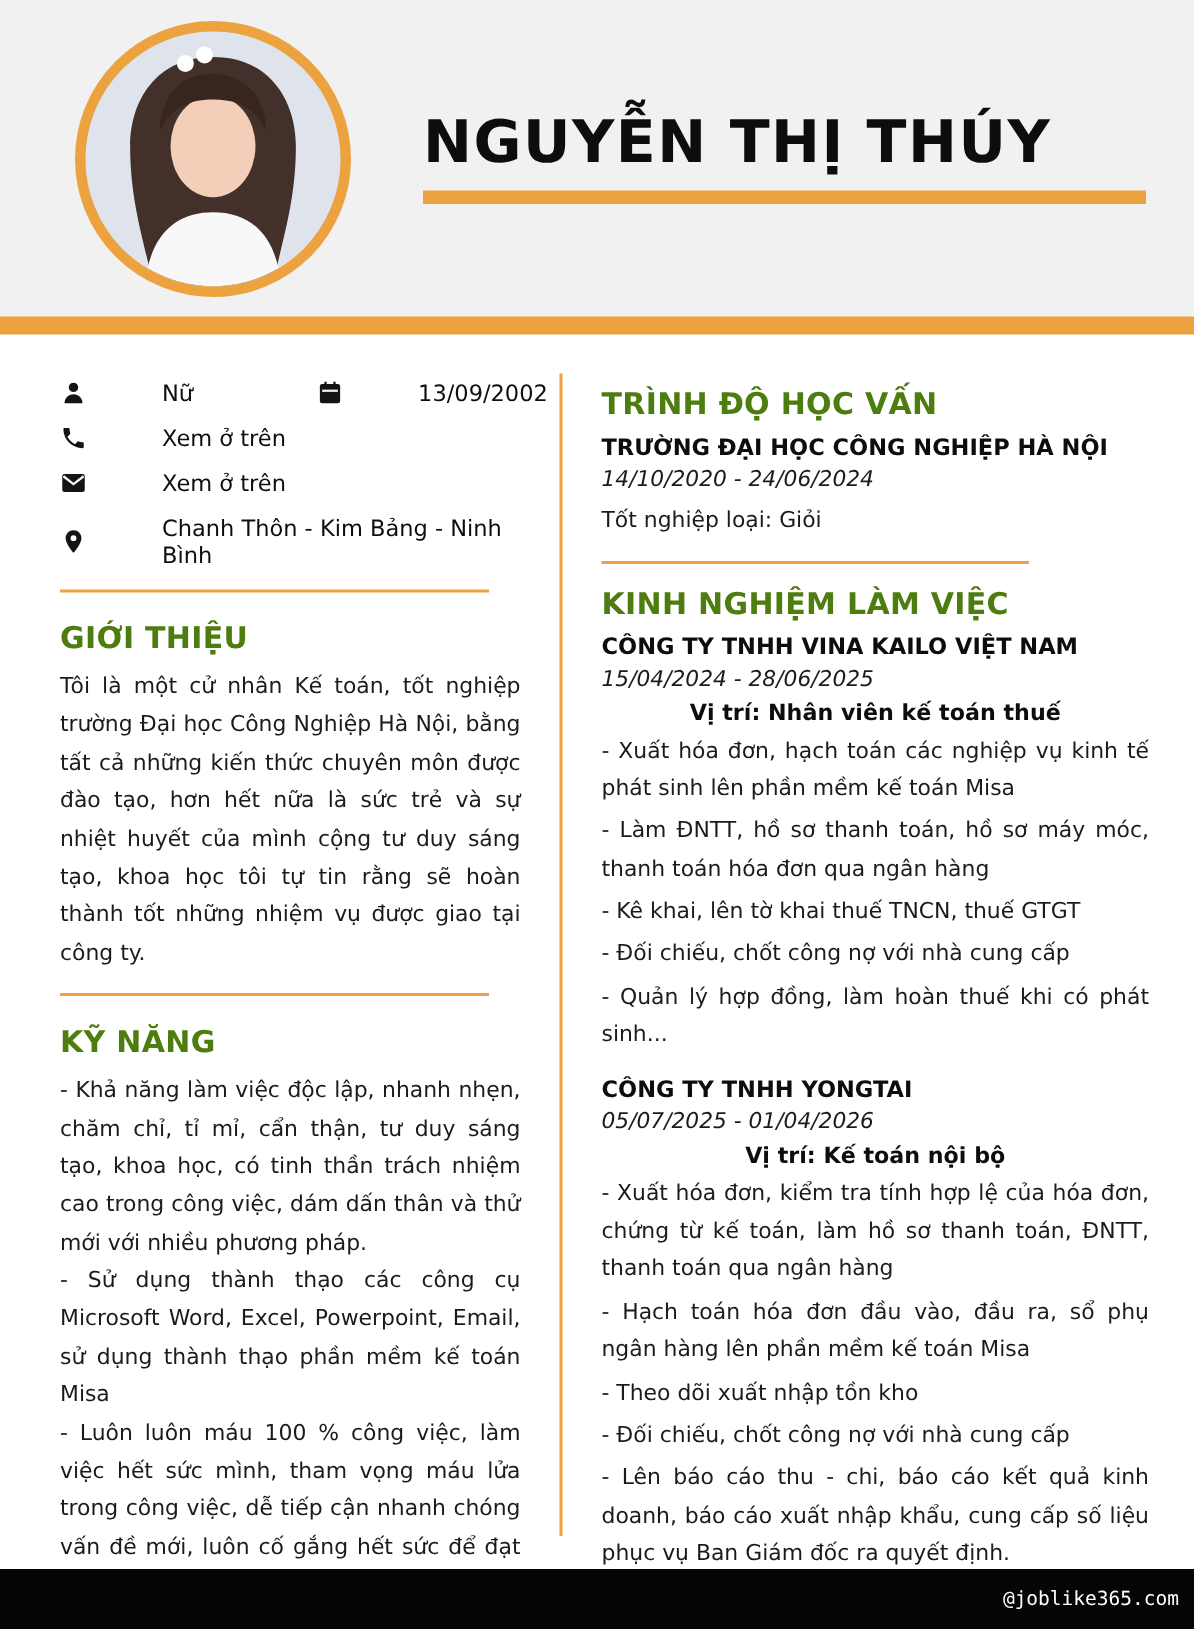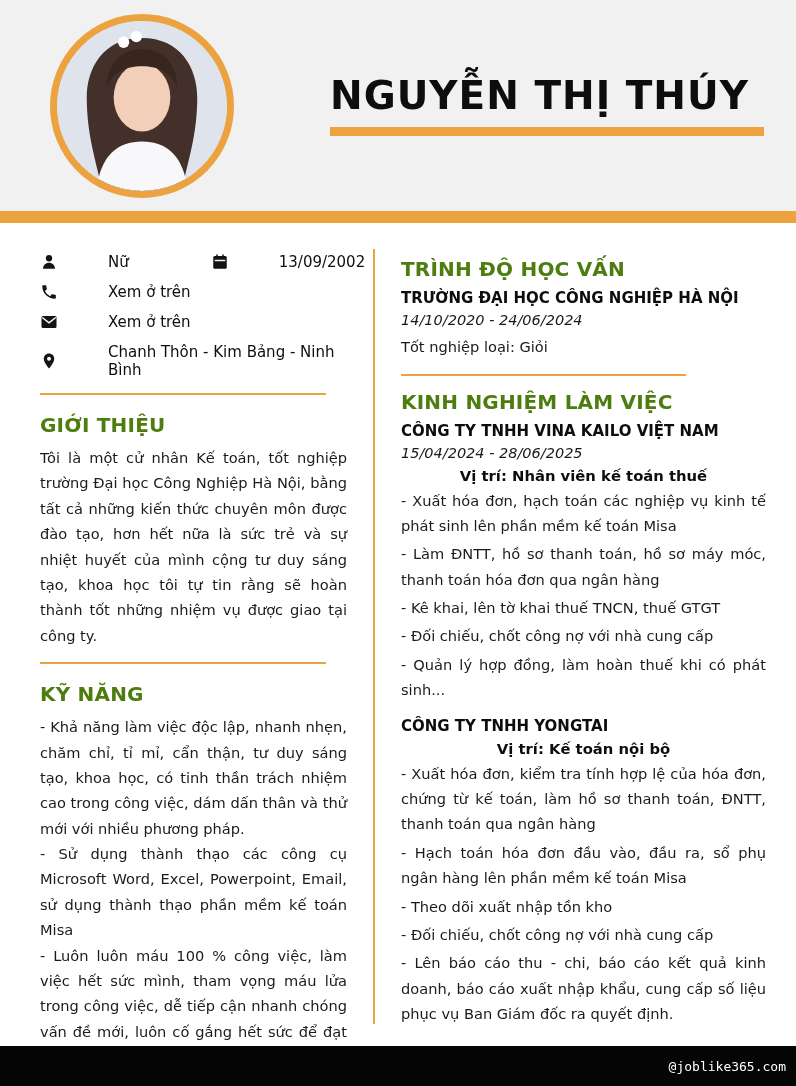--- a/index.html
+++ b/index.html
@@ -7,21 +7,21 @@
   body { font-family: "DejaVu Sans", "Liberation Sans", sans-serif; color: #141414; }
 
   .page {
     width: 796px; height: 1086px; margin: 0 auto;
     display: flex; flex-direction: column; overflow: hidden; background: #fff;
   }
 
   
   .header {
     height: 211px; background: #f1f1f1;
-    display: flex; align-items: center; padding-left: 50px; gap: 48px;
+    display: flex; align-items: center; padding-left: 50px;
   }
   .photo-ring {
     width: 184px; height: 184px; border-radius: 50%;
     border: 7px solid #eca33f; overflow: hidden; flex: 0 0 auto;
     background: #dde3ea;
   }
   .photo-ring svg { display: block; width: 100%; height: 100%; }
   .header-text { margin-left: 48px; flex: 1; padding-right: 32px; }
   .name {
     font-size: 39px; font-weight: bold; letter-spacing: 1px; color: #0d0d0d;
@@ -198,20 +198,21 @@
           <div class="position">Vị trí: Nhân viên kế toán thuế</div>
           <p class="duty">- Xuất hóa đơn, hạch toán các nghiệp vụ kinh tế phát sinh lên phần mềm kế toán Misa</p>
           <p class="duty">- Làm ĐNTT, hồ sơ thanh toán, hồ sơ máy móc, thanh toán hóa đơn qua ngân hàng</p>
           <p class="duty">- Kê khai, lên tờ khai thuế TNCN, thuế GTGT</p>
           <p class="duty">- Đối chiếu, chốt công nợ với nhà cung cấp</p>
           <p class="duty">- Quản lý hợp đồng, làm hoàn thuế khi có phát sinh...</p>
         </div>
 
         <div class="job">
           <div class="org-name">CÔNG TY TNHH YONGTAI</div>
+          <div class="period">05/07/2025 - 01/04/2026</div>
           <div class="position">Vị trí: Kế toán nội bộ</div>
           <p class="duty">- Xuất hóa đơn, kiểm tra tính hợp lệ của hóa đơn, chứng từ kế toán, làm hồ sơ thanh toán, ĐNTT, thanh toán qua ngân hàng</p>
           <p class="duty">- Hạch toán hóa đơn đầu vào, đầu ra, sổ phụ ngân hàng lên phần mềm kế toán Misa</p>
           <p class="duty">- Theo dõi xuất nhập tồn kho</p>
           <p class="duty">- Đối chiếu, chốt công nợ với nhà cung cấp</p>
           <p class="duty">- Lên báo cáo thu - chi, báo cáo kết quả kinh doanh, báo cáo xuất nhập khẩu, cung cấp số liệu phục vụ Ban Giám đốc ra quyết định.</p>
 
         </div>
 
       </div>

